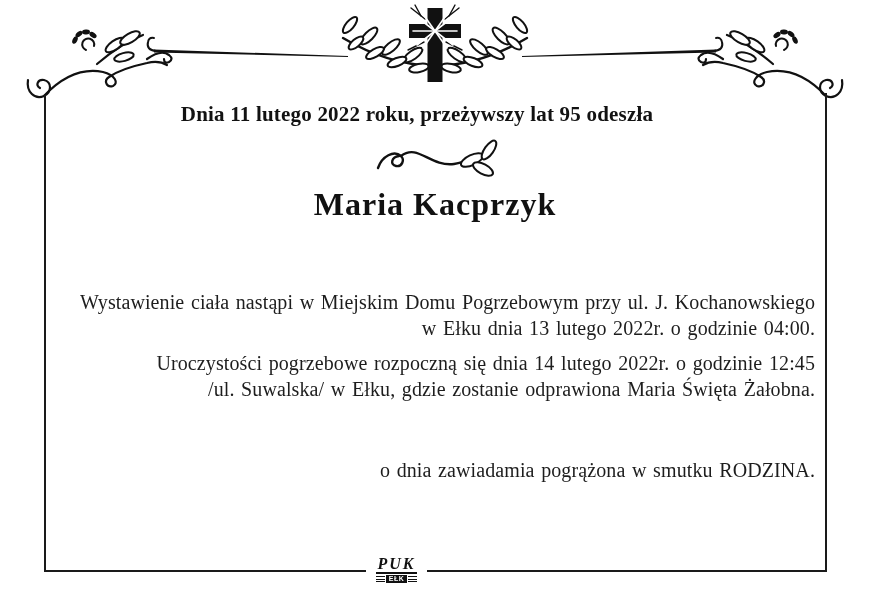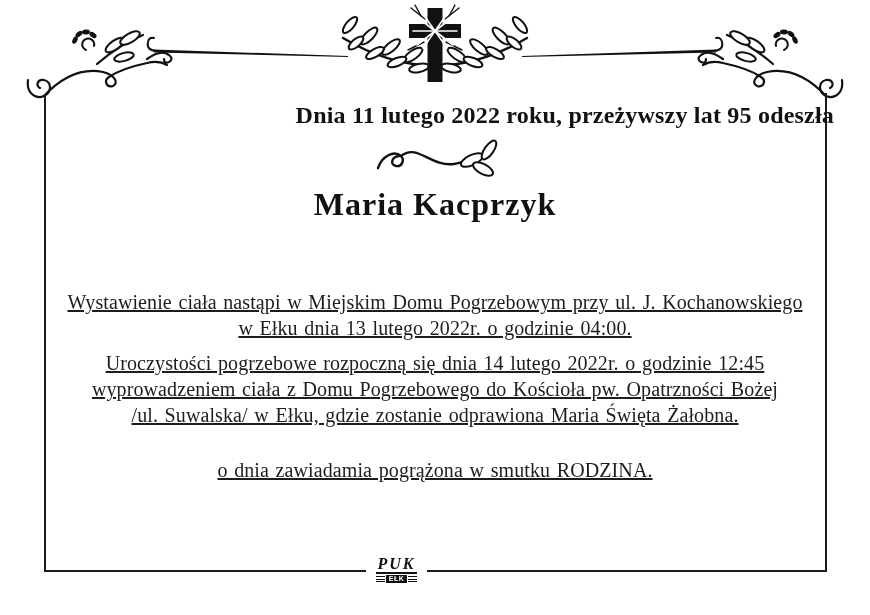--- a/index.html
+++ b/index.html
@@ -25,22 +25,22 @@
     background: #1a1a1a;
   }
   .frame-left   { left: 44px;  top: 95px;  width: 2px;  height: 476px; }
   .frame-right  { left: 825px; top: 93px;  width: 2px;  height: 478px; }
   .frame-bottom { left: 44px;  top: 570px; width: 783px; height: 2px; }
 
   .intro-line {
     position: absolute;
     top: 102px; left: 0;
     width: 834px;
-    text-align: right;
-    font-size: 24px;
+    text-align: center;
+    font-size: 21px;
     font-weight: bold;
     letter-spacing: 0.2px;
     color: #121212;
   }
   .divider {
     position: absolute;
     top: 137px; left: 372px;
   }
   .deceased-name {
     position: absolute;
@@ -49,27 +49,26 @@
     text-align: center;
     font-size: 32px;
     font-weight: bold;
     letter-spacing: 1px;
     color: #111111;
   }
   .body-paragraph {
     position: absolute;
     left: 55px;
     width: 760px;
-    text-align: center;
+    text-align: right;
     font-size: 20px;
     line-height: 26px;
     letter-spacing: 0.1px;
     word-spacing: 1.5px;
     color: #1d1d1d;
-    text-decoration: underline;
   }
   .para-1 { top: 289px; }
   .para-2 { top: 350px; }
   .para-3 { top: 457px; }
   .body-paragraph .line { display: block; }
 
   .footer-logo {
     position: absolute;
     top: 556px; left: 0;
     width: 793px;
@@ -233,21 +232,20 @@
 
   <div class="deceased-name">Maria Kacprzyk</div>
 
   <div class="body-paragraph para-1">
     <span class="line">Wystawienie ciała nastąpi w Miejskim Domu Pogrzebowym przy ul. J. Kochanowskiego</span>
     <span class="line">w Ełku dnia 13 lutego 2022r. o godzinie 04:00.</span>
   </div>
 
   <div class="body-paragraph para-2">
     <span class="line">Uroczystości pogrzebowe rozpoczną się dnia 14 lutego 2022r. o godzinie 12:45</span>
-    <span class="line">wyprowadzeniem ciała z Domu Pogrzebowego do Kościoła pw. Opatrzności Bożej</span>
     <span class="line">/ul. Suwalska/ w Ełku, gdzie zostanie odprawiona Maria Święta Żałobna.</span>
   </div>
 
   <div class="body-paragraph para-3">
     <span class="line">o dnia zawiadamia pogrążona w smutku RODZINA.</span>
   </div>
 
   <div class="footer-logo">
     <div class="logo-box">
       <div class="logo-main">PUK</div>

